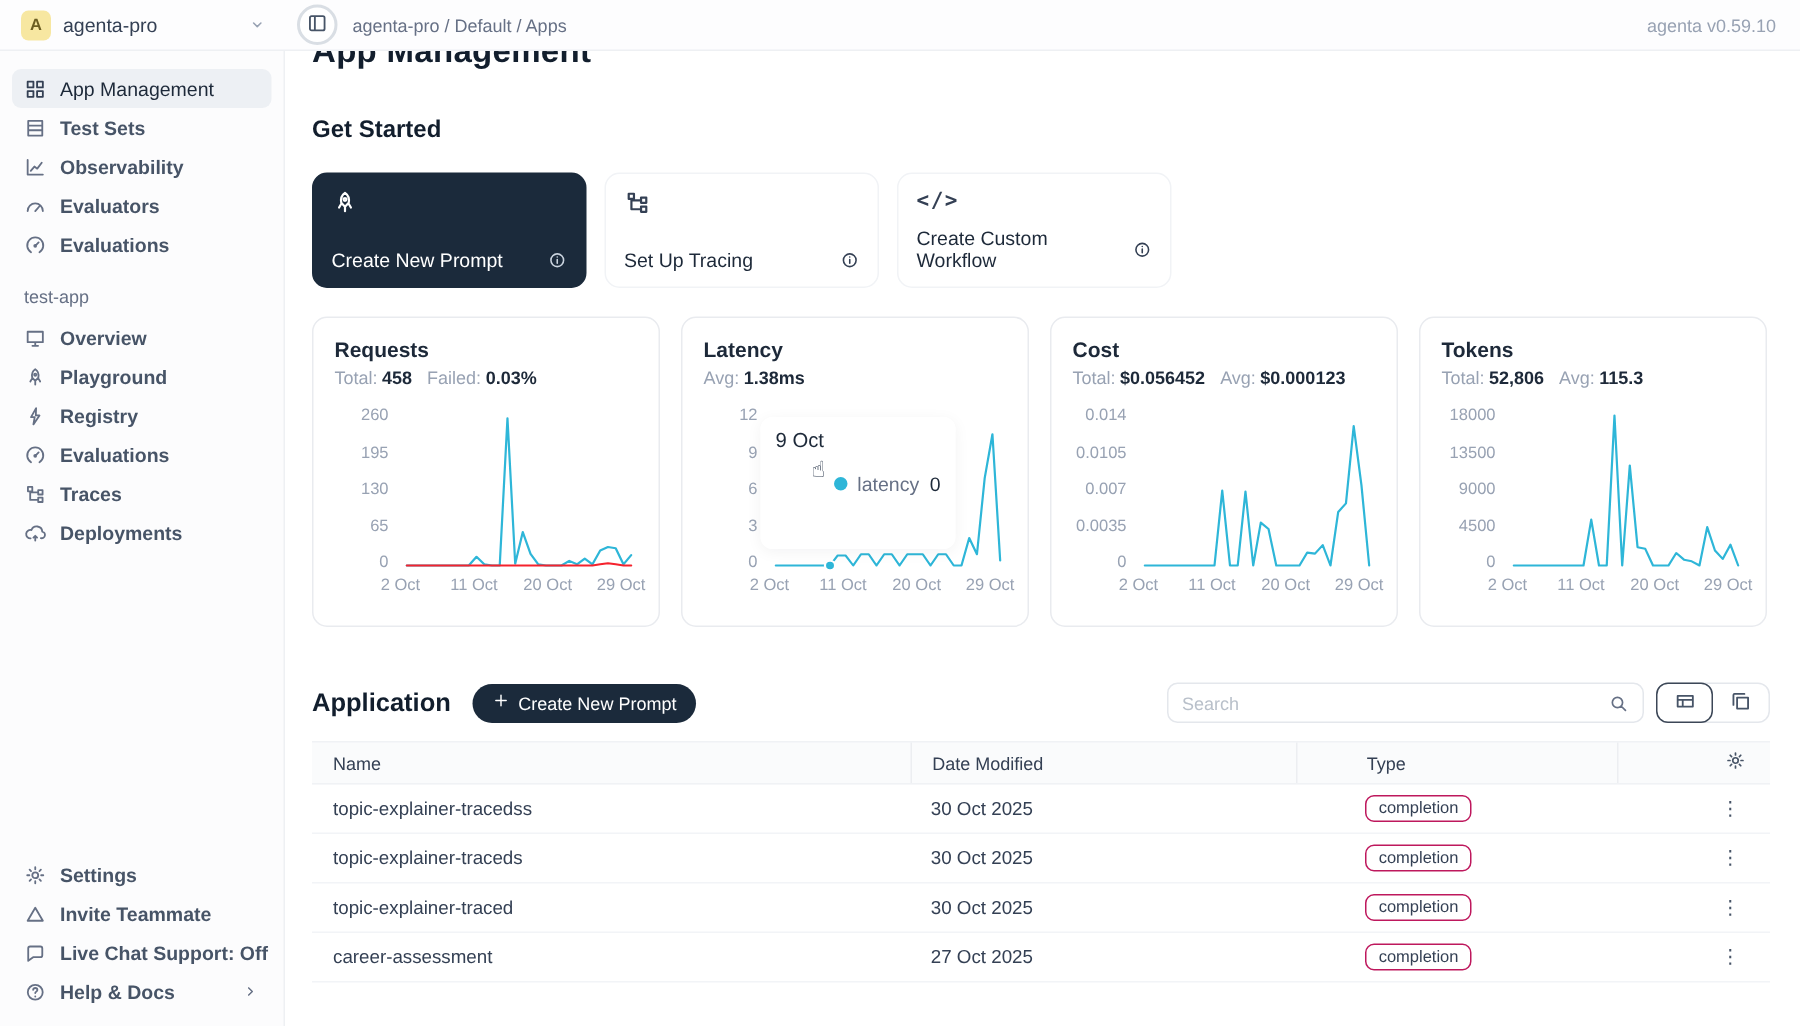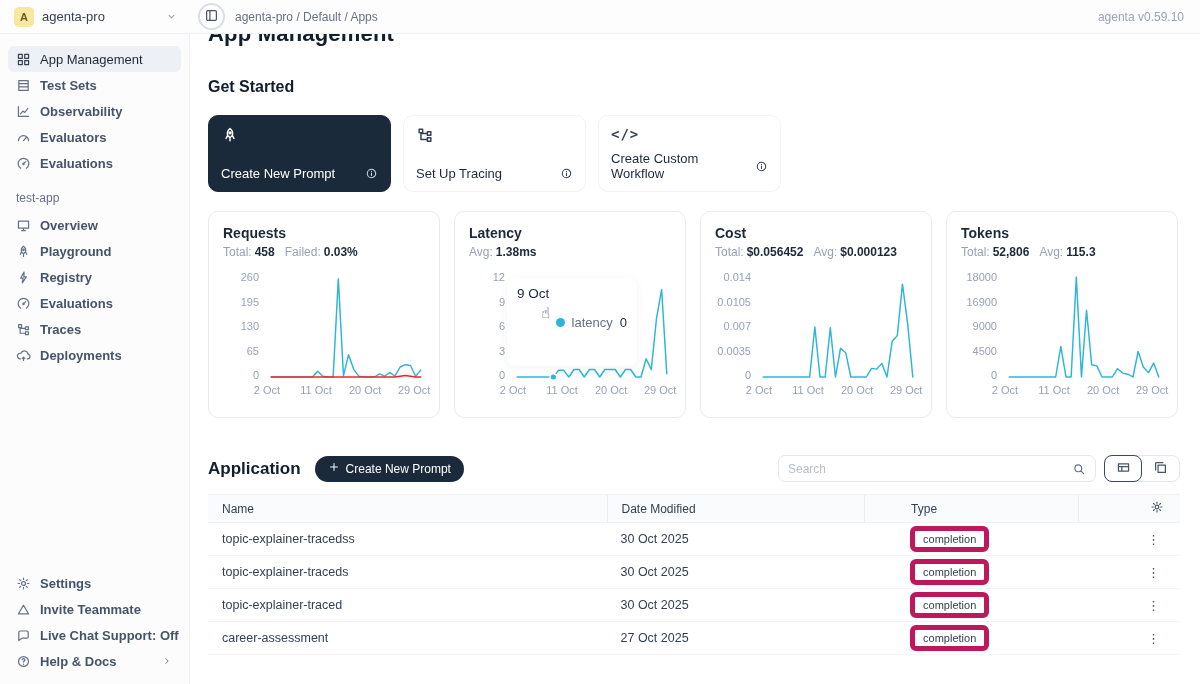--- a/index.html
+++ b/index.html
@@ -98,21 +98,21 @@
   .table { margin-top:12px; }
   .thead { display:flex; align-items:center; height:29px; background:#fafbfc;
     border-top:1px solid #f0f2f5; border-bottom:1px solid #f0f2f5;
     font-size:12px; font-weight:500; color:#344054; }
   .th, .td { padding-left:14px; }
   .c-name { width:41%; } .c-date { width:26.5%; } .c-type { width:22%;padding-left:46px; } .c-act { width:10.5%; }
   .th + .th { border-left:1px solid #eceef1; height:100%; display:flex; align-items:center; }
   .th.c-act { display:flex; justify-content:flex-end; padding-right:16px; color:#475467; }
   .trow { display:flex; align-items:center; height:33px; border-bottom:1px solid #f2f4f7;
     font-size:12.5px; color:#344054; cursor:pointer; }
-  .badge { display:inline-block; border:5px solid #be185d; border-radius:6px; background:#fff;
+  .badge { display:inline-block; border:1px solid #be185d; border-radius:6px; background:#fff;
     padding:2px 8px; font-size:11px; color:#344054; }
   .row-menu { width:100%; text-align:right; padding-right:20px; color:#475467; font-size:13px;
     cursor:pointer; }
 </style>
 </head>
 <body>
 
 <header class="topbar">
   <div class="workspace">
     <span class="avatar">A</span>
@@ -407,21 +407,21 @@
       </div>
       <div class="chart-card">
         <div class="chart-title">Tokens</div>
         <div class="chart-stats">
           <span><span>Total:</span><b>52,806</b></span>
           <span><span>Avg:</span><b>115.3</b></span>
         </div>
         <div class="chart-body">
           <div class="ylabels">
             <span>18000</span>
-            <span>16900</span>
+            <span>13500</span>
             <span>9000</span>
             <span>4500</span>
             <span>0</span>
           </div>
           <div class="plot"><svg width="100%" height="110" viewBox="0 0 150 110" preserveAspectRatio="none">
               <polyline points="4.0,106.0 8.9,106.0 13.8,106.0 18.7,106.0 23.6,106.0 28.5,106.0 33.4,106.0 38.3,106.0 43.2,106.0 48.1,106.0 53.0,75.4 57.9,106.0 62.8,106.0 67.7,6.0 72.6,106.0 77.4,39.3 82.3,93.8 87.2,94.9 92.1,106.0 97.0,106.0 101.9,106.0 106.8,97.7 111.7,102.1 116.6,103.2 121.5,106.0 126.4,80.4 131.3,96.0 136.2,101.6 141.1,92.1 146.0,106.0" fill="none" stroke="#2eb6d8" stroke-width="1.4" stroke-linejoin="round" stroke-linecap="round"></polyline>
             </svg></div>
           <div class="xlabels">
             <span class="xlabel" style="left:0.0%">2 Oct</span>
             <span class="xlabel" style="left:31.0%">11 Oct</span>

